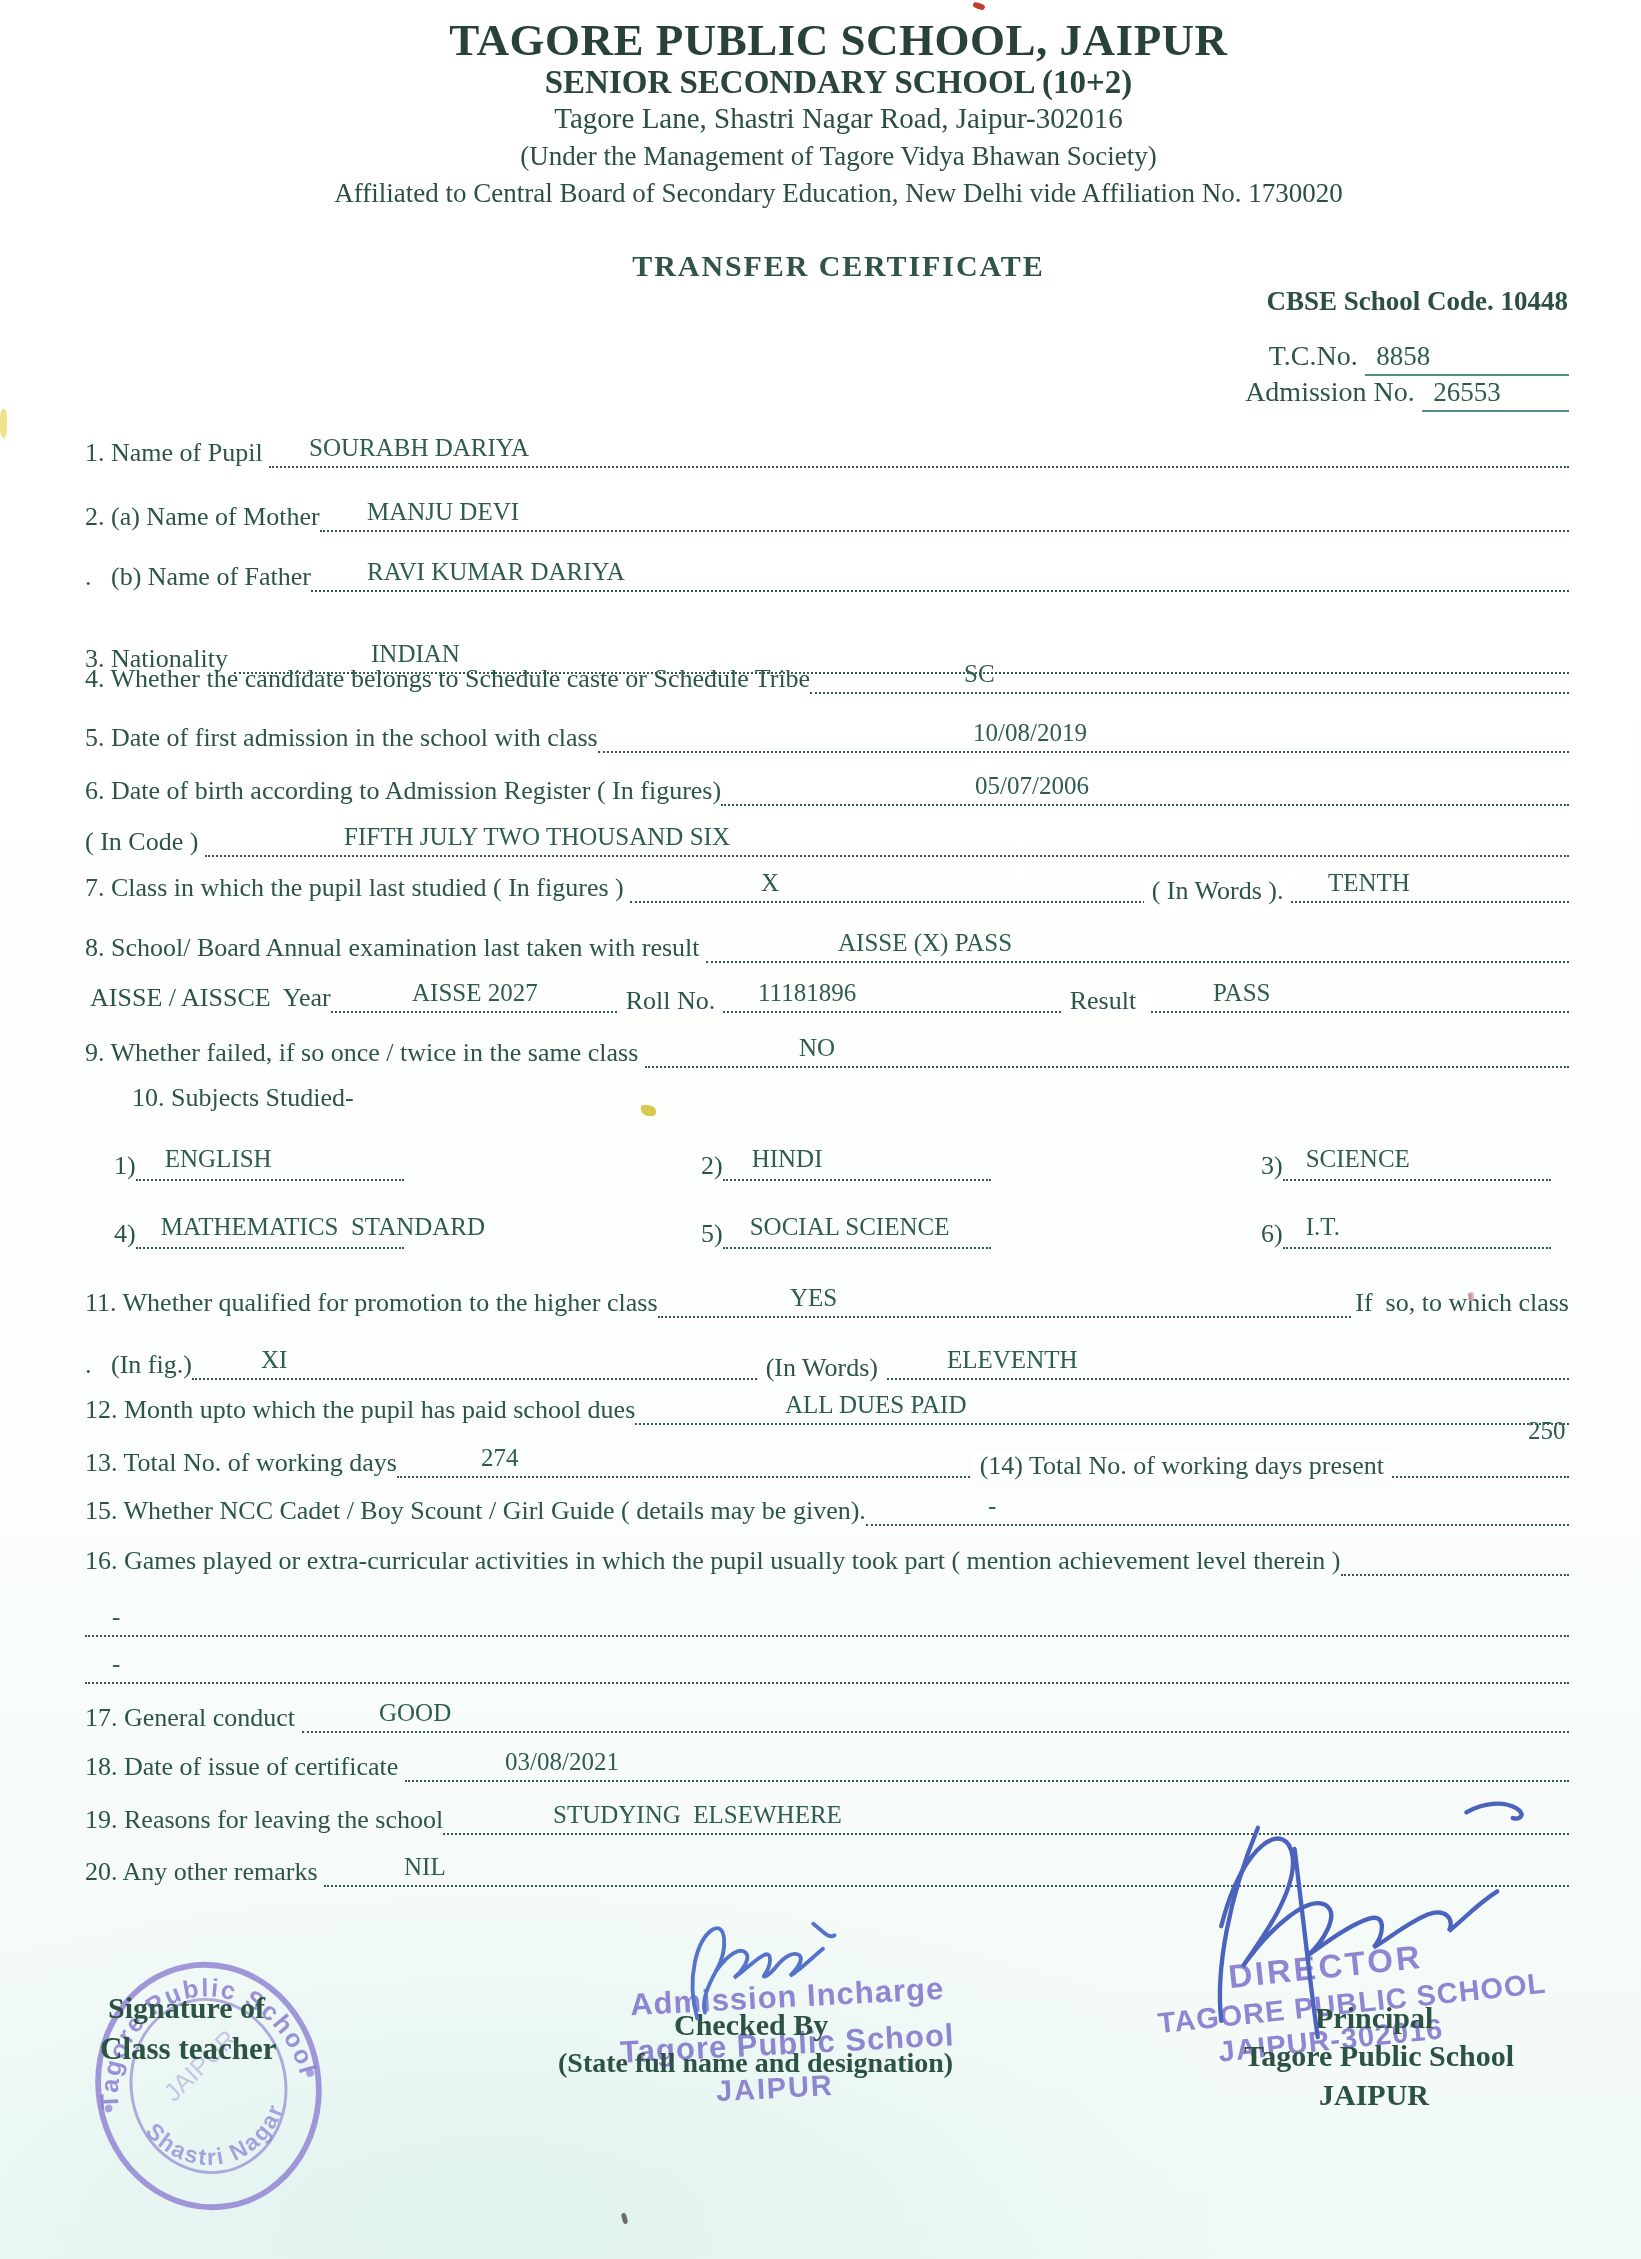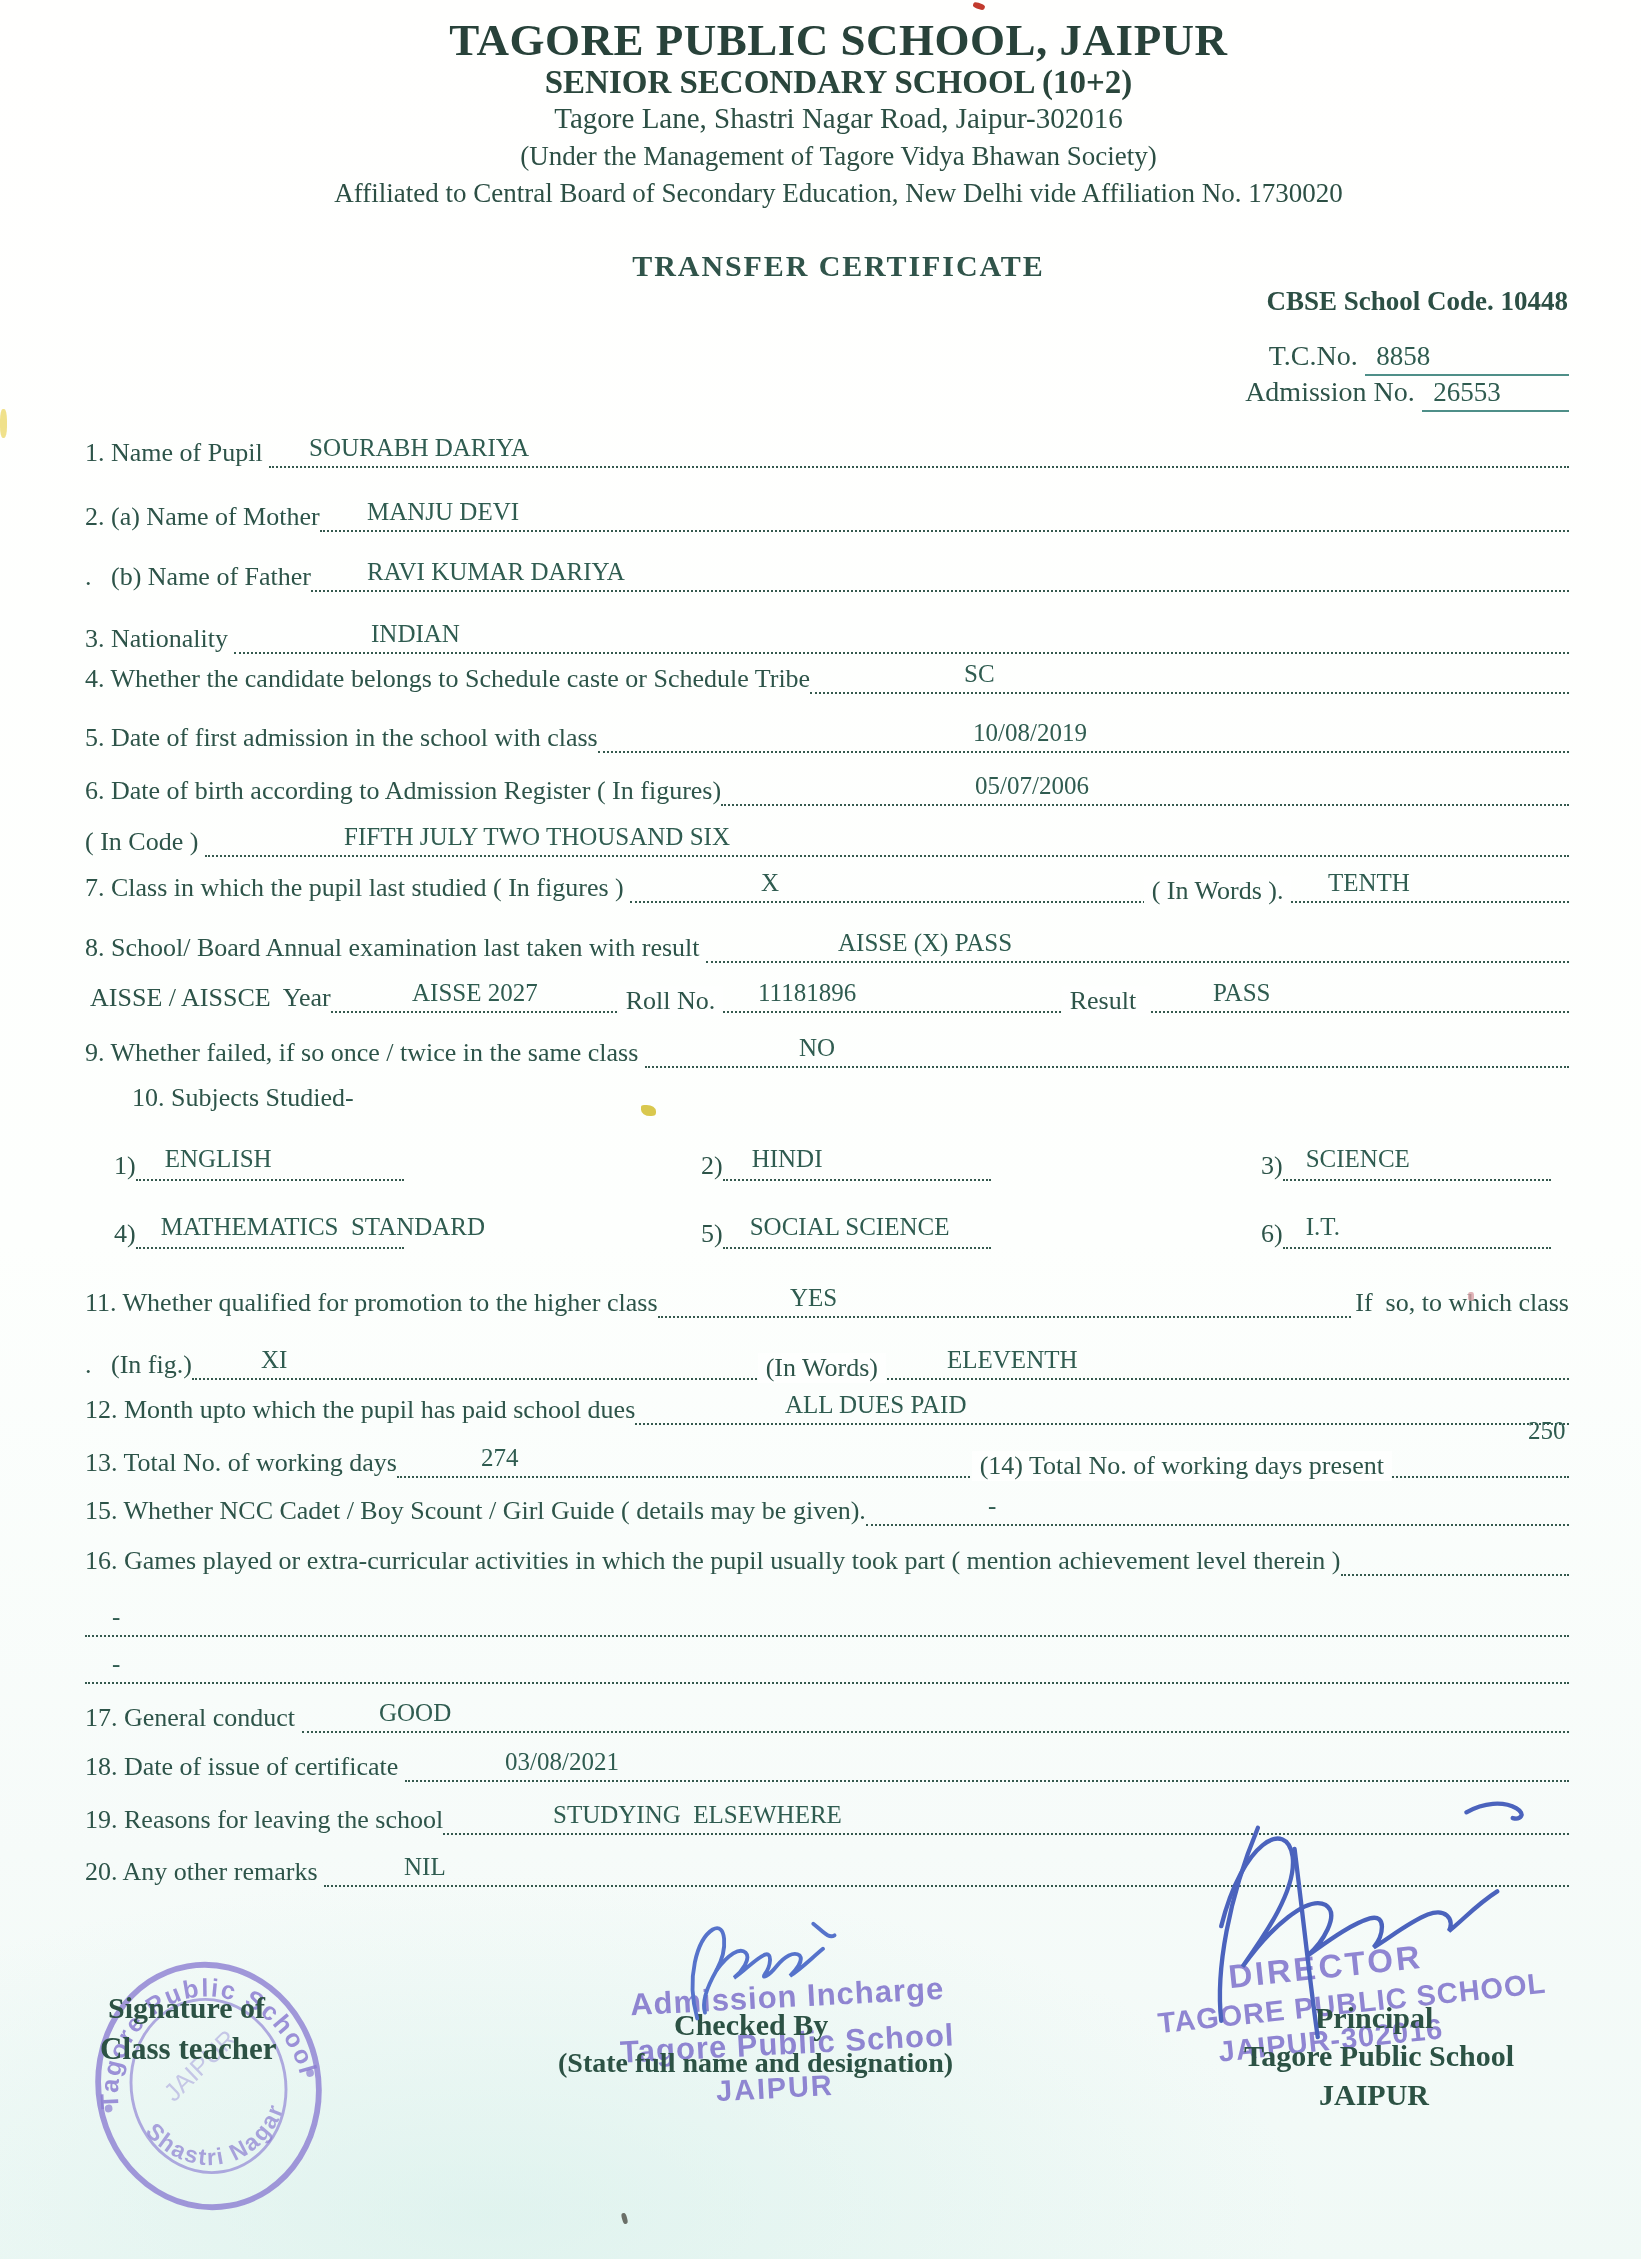--- a/index.html
+++ b/index.html
@@ -67,21 +67,21 @@
     <span class="fill"></span>
     <i class="val" style="left:282px">MANJU DEVI</i>
   </div>
 
   <div class="row" style="top:546px">
     <span class="lbl">.   (b) Name of Father</span>
     <span class="fill"></span>
     <i class="val" style="left:282px">RAVI KUMAR DARIYA</i>
   </div>
 
-  <div class="row" style="top:608px">
+  <div class="row" style="top:628px">
     <span class="lbl">3. Nationality </span>
     <span class="fill"></span>
     <i class="val" style="left:286px">INDIAN</i>
   </div>
 
   <div class="row" style="top:648px">
     <span class="lbl">4. Whether the candidate belongs to Schedule caste or Schedule Tribe</span>
     <span class="fill"></span>
     <i class="val" style="left:879px">SC</i>
   </div>

